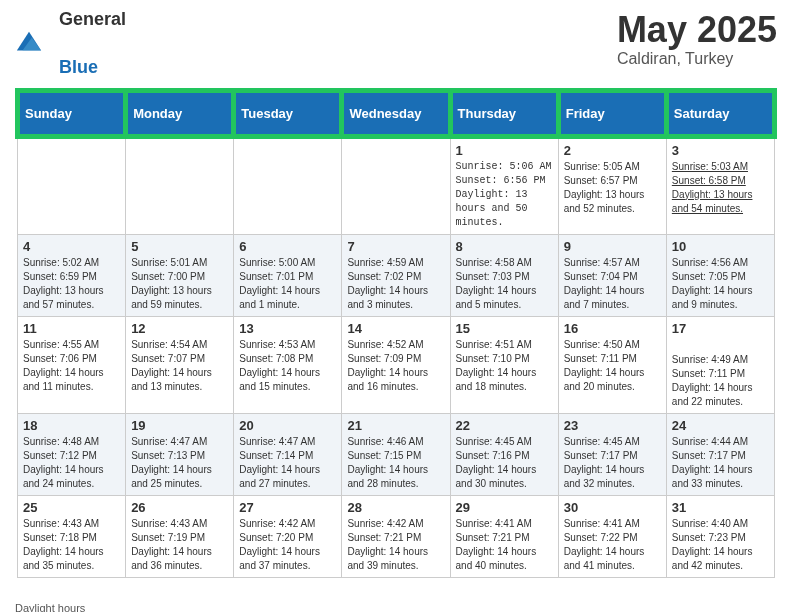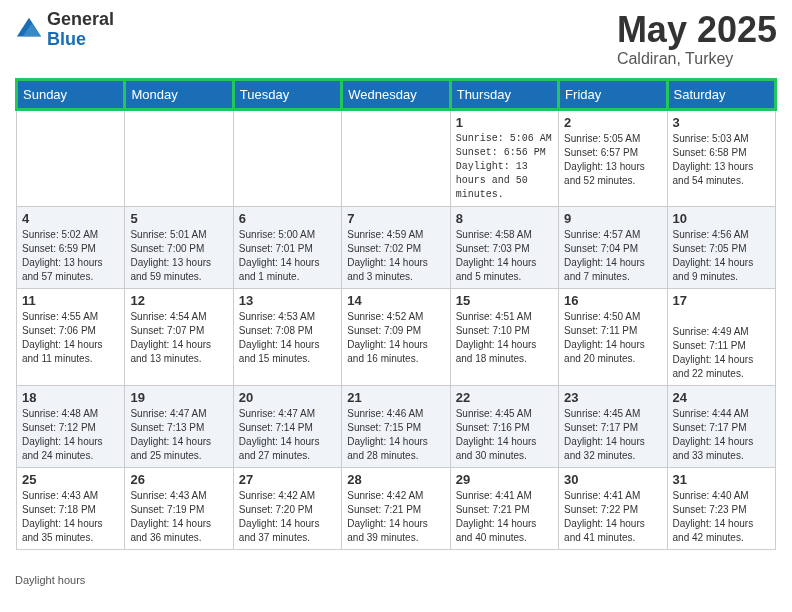--- a/index.html
+++ b/index.html
@@ -12,36 +12,37 @@
     }
     .header {
       display: flex;
       justify-content: space-between;
       align-items: flex-start;
       margin-bottom: 10px;
     }
     .logo {
       display: flex;
       align-items: center;
-      gap: 4px;
+      gap: 16px;
     }
     .logo-text {
       display: flex;
       flex-direction: column;
       line-height: 1.1;
     }
     .logo-general {
       font-size: 18px;
       font-weight: bold;
       color: #333;
     }
     .logo-blue {
       font-size: 18px;
       font-weight: bold;
       color: #1a6eb5;
+      margin-top: 28px;
     }
     .logo-icon {
       width: 28px;
       height: 28px;
     }
     .title-block {
       text-align: left;
       margin-left: 45px;
     }
     .title-month {
@@ -56,24 +57,24 @@
     }
     .calendar {
       width: 100%;
       border-collapse: collapse;
       border: 1px solid #ccc;
     }
     .calendar th {
       background: #1a6eb5;
       color: #fff;
       font-size: 13px;
-      font-weight: normal;
-      padding: 6px 5px;
+      font-weight: bold;
+      padding: 13px 5px;
       text-align: left;
-      border: 3px solid #22c55e;
+      border: 5px solid #22c55e;
     }
     .calendar td {
       vertical-align: top;
       border: 1px solid #ccc;
       padding: 4px 5px;
       width: calc(100% / 7);
       min-height: 80px;
       font-size: 10.5px;
       color: #333;
       background: #fff;
@@ -154,21 +155,21 @@
 Daylight: 13 hours and 50 minutes.</div>
         </td>
         <td>
           <span class="day-number">2</span>
           <div class="day-detail" style="white-space: pre-line;">Sunrise: 5:05 AM
 Sunset: 6:57 PM
 Daylight: 13 hours and 52 minutes.</div>
         </td>
         <td>
           <span class="day-number">3</span>
-          <div class="day-detail" style="white-space: pre-line;">Sunrise: 5:03 AM
+          <div class="day-detail" style="white-space: pre-line; text-decoration: underline;">Sunrise: 5:03 AM
 Sunset: 6:58 PM
 Daylight: 13 hours and 54 minutes.</div>
         </td>
       </tr>
       <tr>
         <td>
           <span class="day-number">4</span>
           <div class="day-detail" style="white-space: pre-line;">Sunrise: 5:02 AM
 Sunset: 6:59 PM
 Daylight: 13 hours and 57 minutes.</div>

